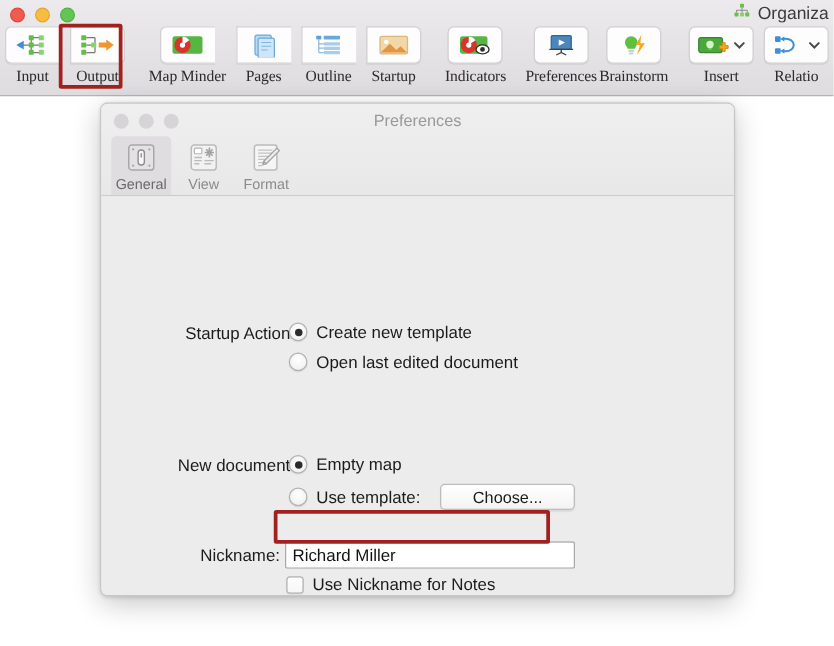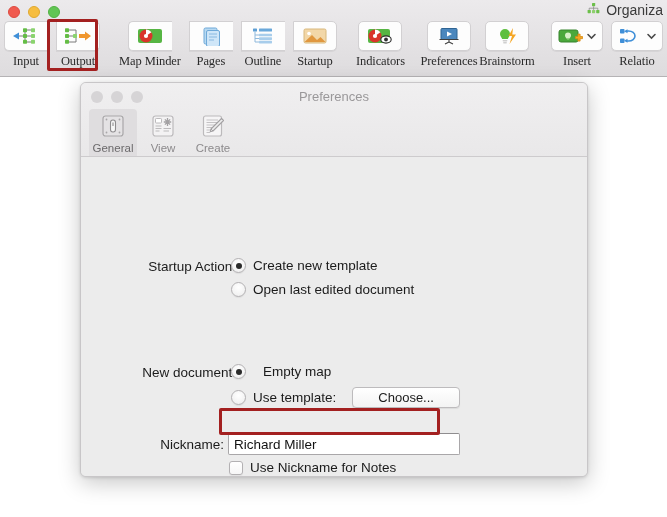--- a/index.html
+++ b/index.html
@@ -449,21 +449,21 @@
 
         <div class="prefs-tab">
           <div class="tab-ico">
             <svg width="26" height="26" viewBox="0 0 26 26">
               <rect x="3.5" y="3" width="18" height="20" rx="2" fill="#f6f5f6" stroke="#bcbabc" stroke-width="1.2"></rect>
               <path d="M6.5 7 H18 M6.5 9.5 H18 M6.5 12 H15 M6.5 14.5 H13 M6.5 17 H11 M6.5 19.5 H10" stroke="#c4c2c4" stroke-width="1"></path>
               <path d="M21.5 5.5 L23.5 7.5 L13 18 L10.3 18.7 L11 16 Z" fill="#ededed" stroke="#a3a1a3" stroke-width="1.1" stroke-linejoin="round"></path>
               <path d="M11 16 L13 18" stroke="#a3a1a3" stroke-width="1"></path>
             </svg>
           </div>
-          <div class="tab-label">Create</div>
+          <div class="tab-label">Format</div>
         </div>
       </div>
     </div>
 
     <div class="prefs-body">
 
       <div class="row" style="left:0; top:102px; width:155px; justify-content:flex-end;">
         <div class="rlabel">Startup Action:</div>
       </div>
       <div class="row" style="left:150px; top:101px; gap:7px;">
@@ -471,21 +471,21 @@
         <span class="ctrl-text">Create new template</span>
       </div>
       <div class="row" style="left:150px; top:125px; gap:7px;">
         <span class="radio"></span>
         <span class="ctrl-text">Open last edited document</span>
       </div>
 
       <div class="row" style="left:0; top:208px; width:155px; justify-content:flex-end;">
         <div class="rlabel">New document:</div>
       </div>
-      <div class="row" style="left:150px; top:207px; gap:17px;">
+      <div class="row" style="left:150px; top:207px; gap:7px;">
         <span class="radio on"></span>
         <span class="ctrl-text">Empty map</span>
       </div>
       <div class="row" style="left:150px; top:230px; gap:7px;">
         <span class="radio"></span>
         <span class="ctrl-text">Use template:</span>
         <span class="pushbutton" style="margin-left:9px;">Choose...</span>
       </div>
 
       <div class="row" style="left:0; top:280px; width:143px; justify-content:flex-end;">

